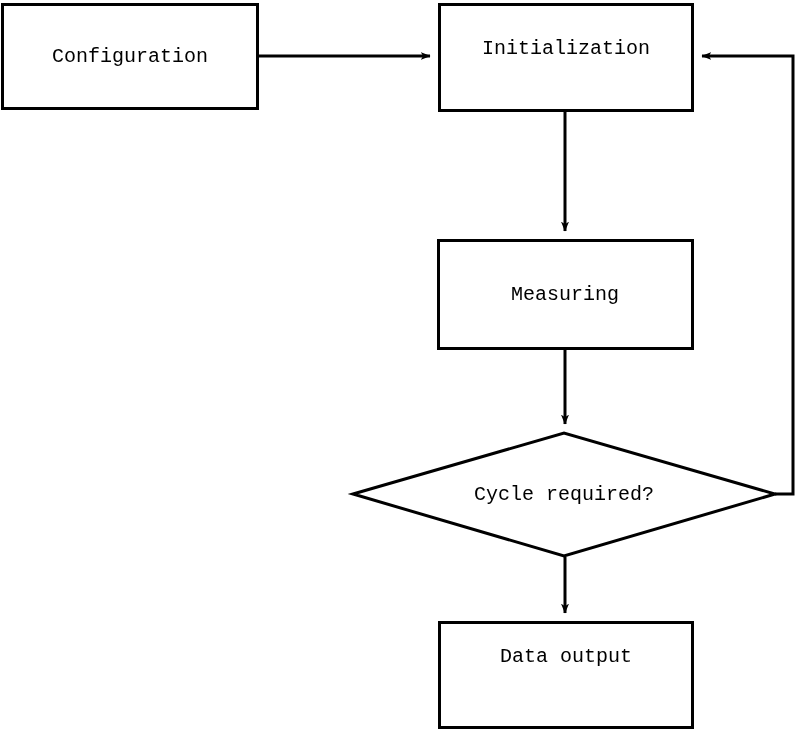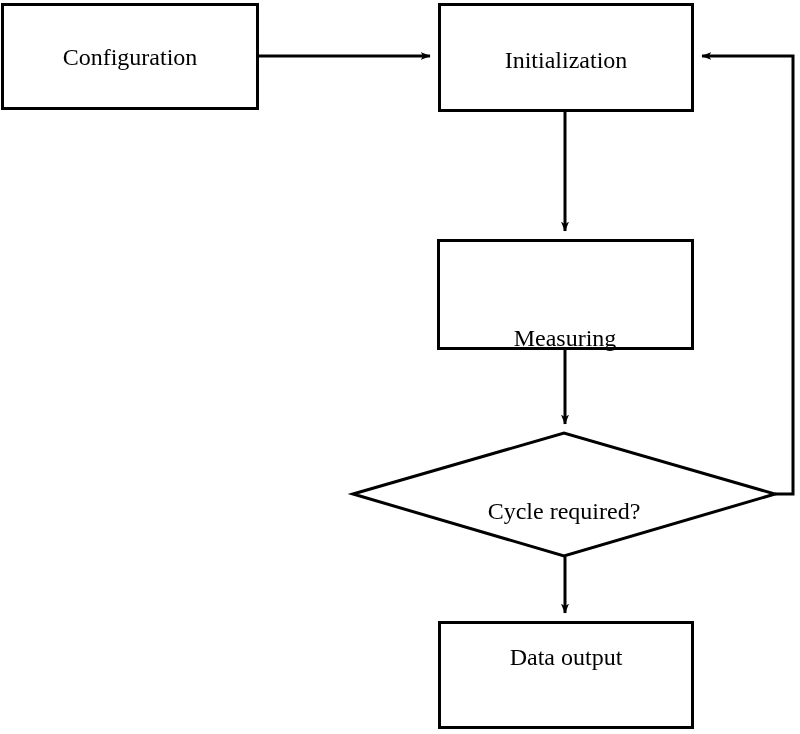--- a/index.html
+++ b/index.html
@@ -23,22 +23,22 @@
     left: 0;
     top: 0;
     width: 800px;
     height: 734px;
   }
   .node-label {
     position: absolute;
     display: flex;
     align-items: center;
     justify-content: center;
-    font-family: Liberation Serif, serif;
-    font-size: 24px;
+    font-family: Liberation Mono, monospace;
+    font-size: 20px;
     color: #000000;
     white-space: nowrap;
     pointer-events: none;
     line-height: 1;
   }
 </style>
 </head>
 <body>
 
 <div id="canvas">
@@ -70,29 +70,29 @@
     <path d="M 565 557 L 565 613" fill="none" stroke="#000000" stroke-width="3" marker-end="url(#arrowhead)"></path>
 
     <path d="M 775 494 L 793 494 L 793 56 L 702 56" fill="none" stroke="#000000" stroke-width="3" stroke-linejoin="miter" stroke-linecap="butt" marker-end="url(#arrowhead)"></path>
 
   </svg>
 
   <div class="node-label" style="left:1px; top:3px; width:258px; height:107px;">
     <span>Configuration</span>
   </div>
 
-  <div class="node-label" style="left:438px; top:17px; width:256px; height:85px;">
+  <div class="node-label" style="left:438px; top:6px; width:256px; height:85px;">
     <span>Initialization</span>
   </div>
 
-  <div class="node-label" style="left:437px; top:239px; width:256px; height:111px;align-items:flex-end;">
+  <div class="node-label" style="left:437px; top:239px; width:256px; height:111px;">
     <span>Measuring</span>
   </div>
 
-  <div class="node-label" style="left:353px; top:448px; width:422px; height:125px;">
+  <div class="node-label" style="left:353px; top:432px; width:422px; height:125px;">
     <span>Cycle required?</span>
   </div>
 
   <div class="node-label" style="left:438px; top:603px; width:256px; height:108px;">
     <span>Data output</span>
   </div>
 
 </div>
 
 </body></html>

